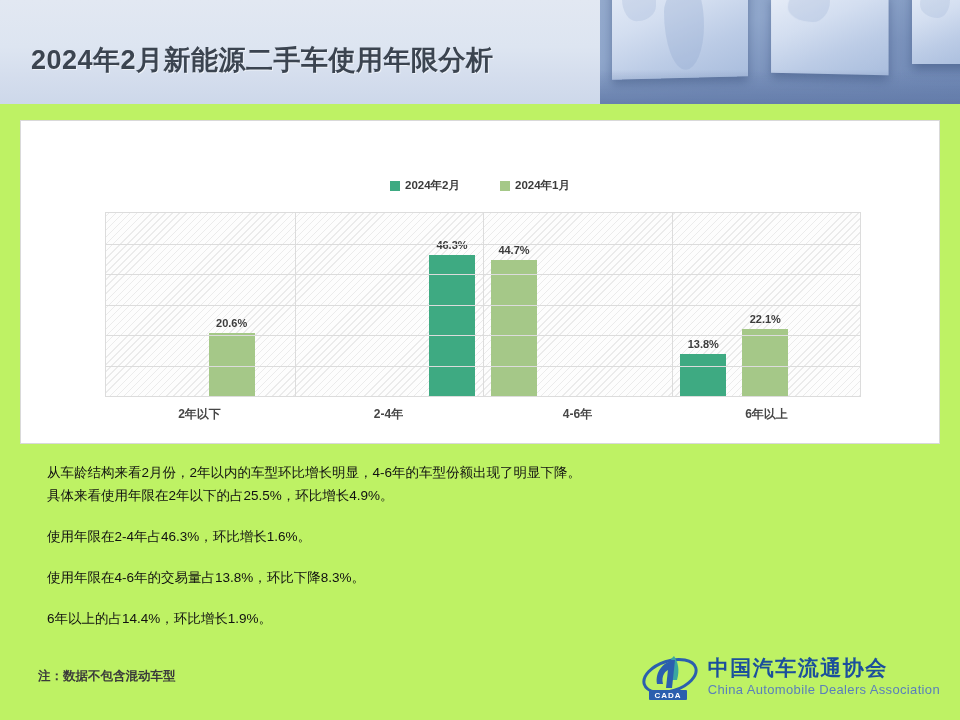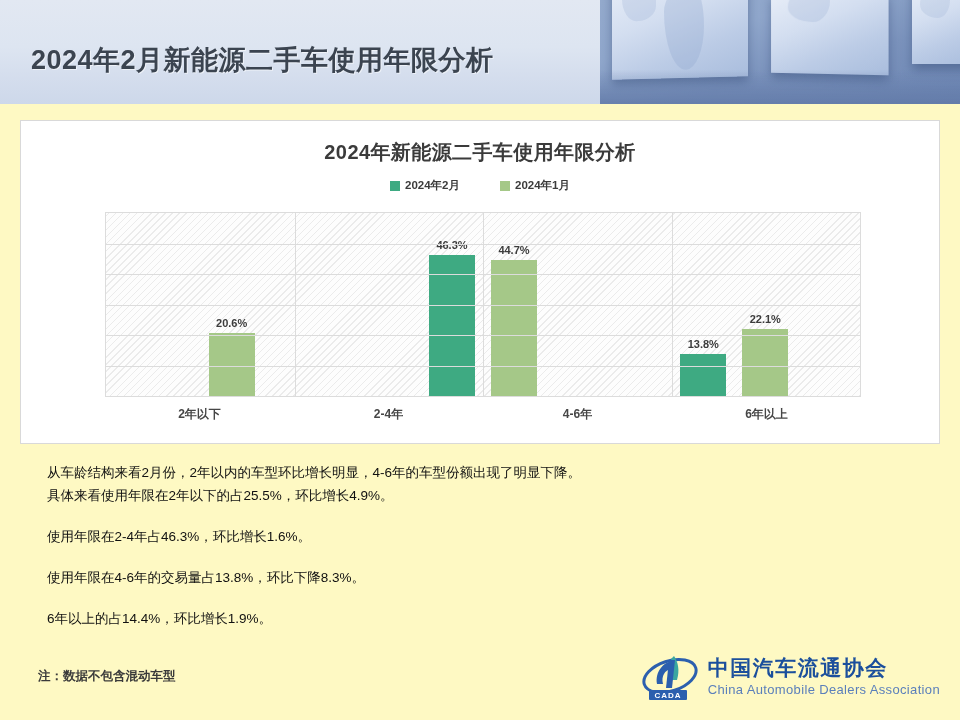--- a/index.html
+++ b/index.html
@@ -9,21 +9,21 @@
     height: 720px;
     overflow: hidden;
     background: #ffffff;
     font-family: "Liberation Sans", "DejaVu Sans", sans-serif;
   }
 
   #slide {
     position: relative;
     width: 960px;
     height: 720px;
-    background: #fef9c3;
+    background: #bef264;
   }
 
   
   .header-band {
     position: absolute;
     left: 0; top: 0;
     width: 960px;
     height: 104px;
     background: linear-gradient(180deg,#e2e8f2 0%, #dde5f1 45%, #d4dded 75%, #cdd8ea 100%);
     overflow: hidden;
@@ -227,21 +227,20 @@
       </div>
       <div class="cube c3">
         <span class="world"></span>
       </div>
     </div>
     <div class="header-title">2024年2月新能源二手车使用年限分析</div>
   </div>
 
   <div class="chart-card">
 
-    <div class="chart-title">2024年新能源二手车使用年限分析</div>
 
     <div class="legend">
       <div class="legend-item">
         <span class="legend-swatch" id="sw0" style="background: rgb(62, 170, 130);"></span>
         <span class="legend-label">2024年2月</span>
       </div>
       <div class="legend-item">
         <span class="legend-swatch" id="sw1" style="background: rgb(165, 200, 136);"></span>
         <span class="legend-label">2024年1月</span>
       </div>

